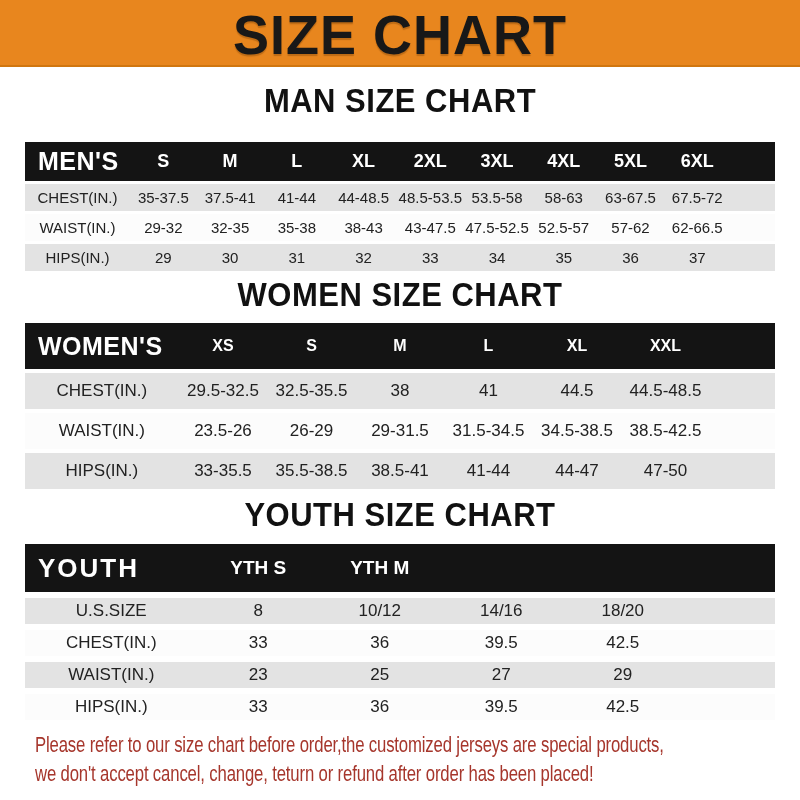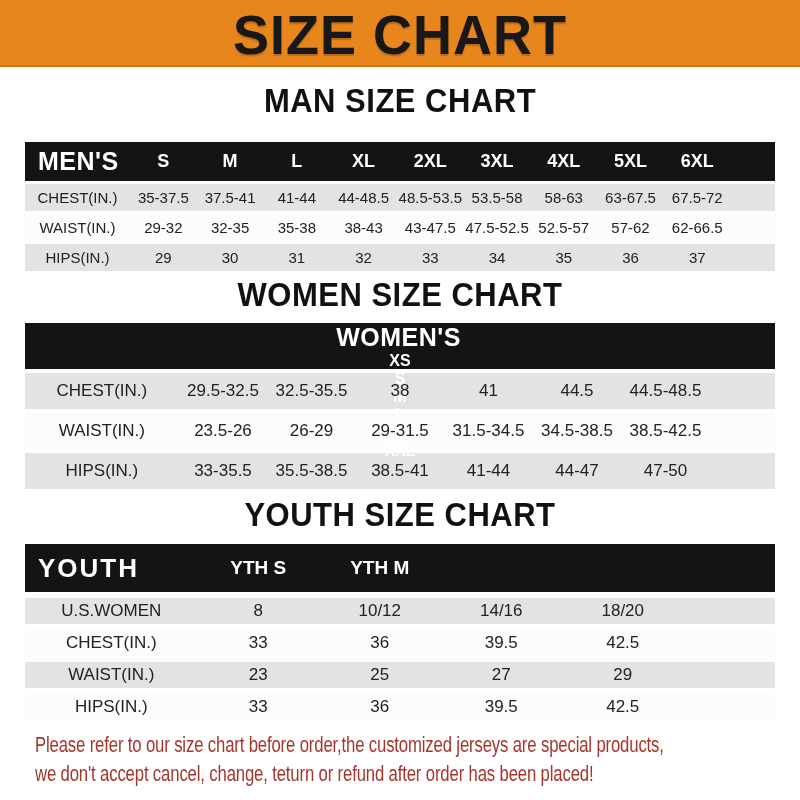--- a/index.html
+++ b/index.html
@@ -17,36 +17,36 @@
     transform:scaleY(1.04);text-shadow:0 2px 1px rgba(90,45,0,0.30);}
   .section-heading{text-align:center;font-size:31px;line-height:36px;font-weight:bold;
     color:#111;letter-spacing:0.5px;transform:scaleY(1.05);}
   .s-men .section-heading{margin-top:17px;}
   .s-women .section-heading{margin-top:6px;}
   .s-youth .section-heading{margin-top:8px;}
   .size-table{margin:0 25px;}
   .s-men .size-table{margin-top:22px;}
   .s-women .size-table{margin-top:10px;}
   .s-youth .size-table{margin-top:11px;}
-  .hdr-row{display:flex;align-items:center;background:var(--bar-bg);color:var(--bar-text);}
+  .hdr-row{display:flex;background:var(--bar-bg);color:var(--bar-text);}
   .data-row{display:flex;align-items:center;background:var(--row-bg);color:var(--body-text);}
   .data-row.alt{background:var(--row-alt);}
   .cell{display:flex;align-items:center;justify-content:center;text-align:center;}
   .hdr-row .c-label{justify-content:flex-start;padding-left:13px;font-weight:bold;}
   .hdr-row .c-data{font-weight:bold;font-size:18px;}
   .data-row .c-label{font-weight:normal;text-align:right;}
   
   .tbl-men .hdr-row{height:39px;}
   .tbl-men .data-row{height:27px;margin-top:3px;font-size:15px;}
   .tbl-men .c-label{width:14%;}
   .tbl-men .c-data{width:8.9%;}
   .tbl-men .c-spacer{width:5.9%;}
   .tbl-men .hdr-row .c-label{font-size:25px;letter-spacing:0.5px;}
   
-  .tbl-women .hdr-row{height:46px;flex-direction:column;}
+  .tbl-women .hdr-row{height:46px;}
   .tbl-women .data-row{height:36px;margin-top:4px;font-size:17px;}
   .tbl-women .c-label{width:20.5%;}
   .tbl-women .c-data{width:11.8%;}
   .tbl-women .c-spacer{width:8.7%;}
   .tbl-women .hdr-row .c-label{font-size:25px;letter-spacing:0.5px;}
   .tbl-women .hdr-row .c-data{font-size:16px;}
   
   .tbl-youth .hdr-row{height:48px;}
   .tbl-youth .data-row{height:26px;margin-top:6px;font-size:17px;}
   .tbl-youth .c-label{width:23%;}
@@ -172,21 +172,21 @@
     <section class="chart-section s-youth">
       <h2 class="section-heading">YOUTH SIZE CHART</h2>
       <div class="size-table tbl-youth">
         <div class="hdr-row">
           <span class="cell c-label">YOUTH</span>
           <span class="cell c-data">YTH S</span>
           <span class="cell c-data">YTH M</span>
           <span class="cell c-spacer"></span>
         </div>
         <div class="data-row alt">
-          <span class="cell c-label">U.S.WOMEN</span>
+          <span class="cell c-label">U.S.SIZE</span>
           <span class="cell c-data">8</span>
           <span class="cell c-data">10/12</span>
           <span class="cell c-data">14/16</span>
           <span class="cell c-data">18/20</span>
           <span class="cell c-spacer"></span>
         </div>
         <div class="data-row">
           <span class="cell c-label">CHEST(IN.)</span>
           <span class="cell c-data">33</span>
           <span class="cell c-data">36</span>

